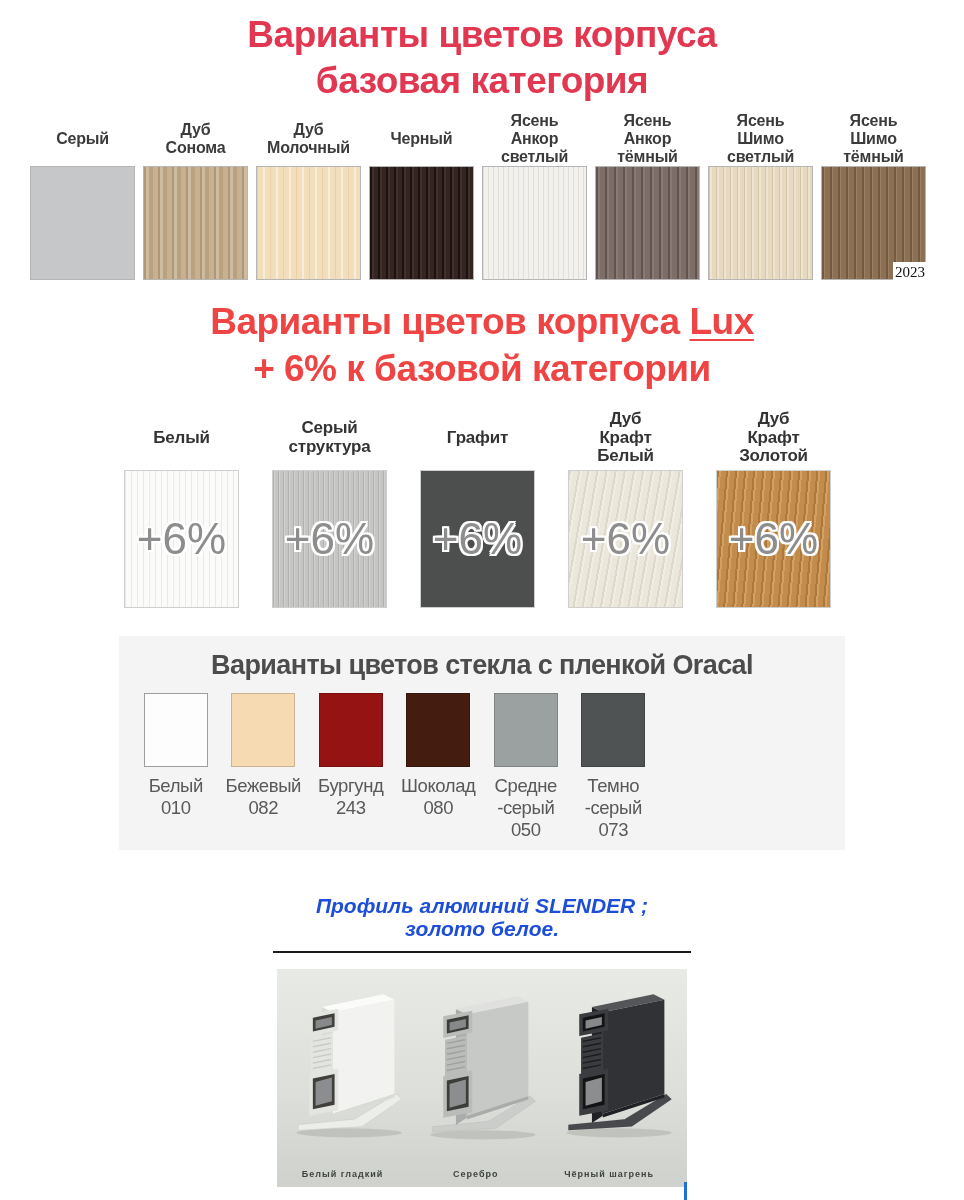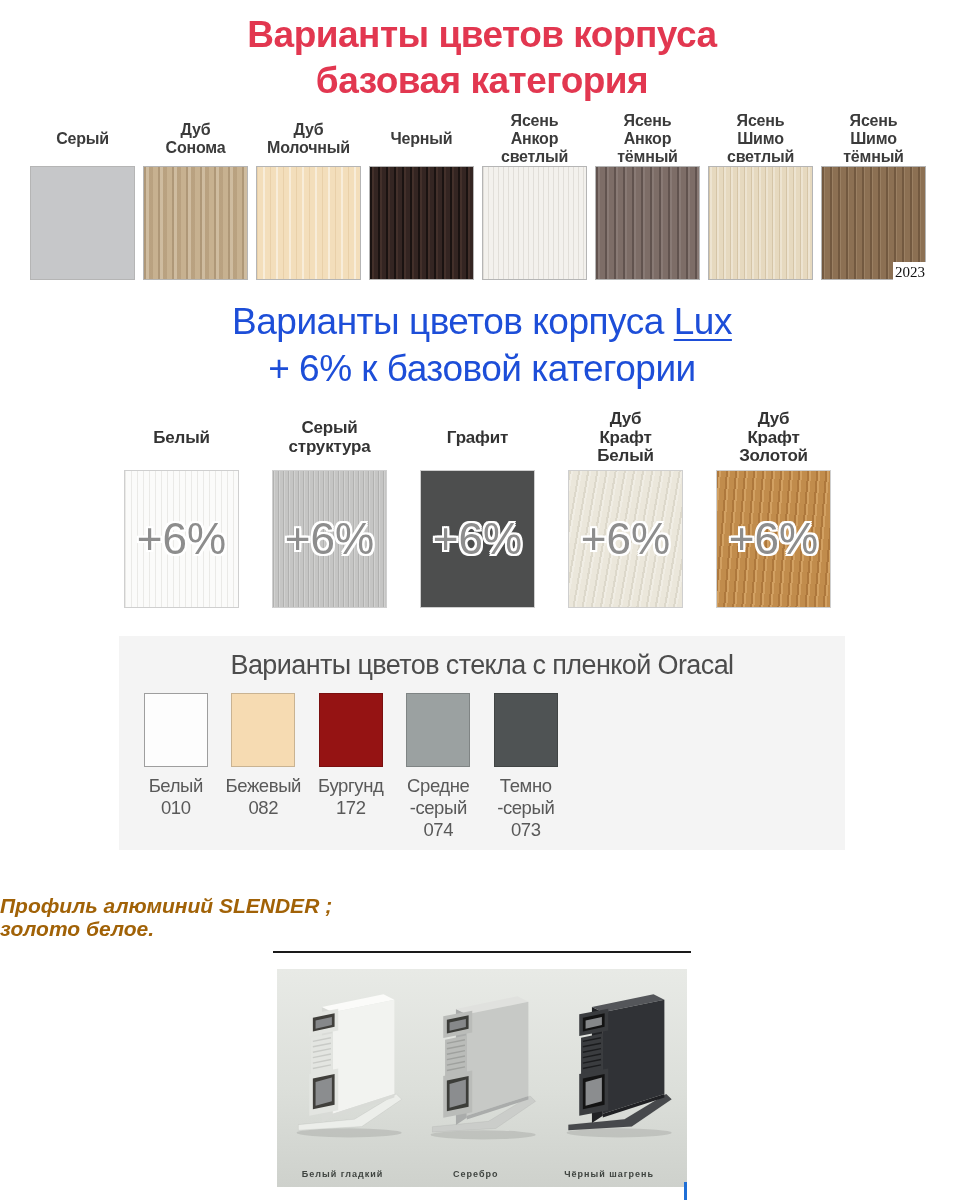--- a/index.html
+++ b/index.html
@@ -12,22 +12,22 @@
   .pre{white-space:pre-line;}
 
   
   .main-title{
     padding-top:12px;text-align:center;
     font-weight:700;font-size:37px;line-height:46px;letter-spacing:-0.5px;
     color:#e23750;
   }
   .title2{
     margin-top:18px;text-align:center;
-    font-weight:400;font-size:37px;line-height:47px;letter-spacing:-0.5px;
-    color:#1d4ed8;
+    font-weight:700;font-size:37px;line-height:47px;letter-spacing:-0.5px;
+    color:#ef4444;
   }
   .title2 .lux{ text-decoration:underline; text-decoration-thickness:2px; text-underline-offset:5px; margin-left:10px;}
 
   
   .base-row{
     margin:8px 0 0 30px;display:flex;gap:8px;width:904px;
   }
   .base-col{width:105px;display:flex;flex-direction:column;}
   .base-col .lbl{
     height:54px;display:flex;align-items:center;justify-content:center;text-align:center;
@@ -80,41 +80,41 @@
     background-image:repeating-linear-gradient(90deg, rgba(118,118,116,.25) 0 1px, rgba(255,255,255,.2) 1px 2px, rgba(0,0,0,0) 2px 5px);}
   .l-graphite{background:#4d4e4e;}
   .l-craftwhite{background-color:#ebe7db;
     background-image:repeating-linear-gradient(100deg, rgba(190,185,168,.32) 0 2px, rgba(255,255,255,.25) 2px 4px, rgba(0,0,0,0) 4px 9px);}
   .l-craftgold{background-color:#c18c4c;
     background-image:repeating-linear-gradient(95deg, rgba(150,95,40,.45) 0 2px, rgba(236,192,132,.4) 2px 4px, rgba(0,0,0,0) 4px 9px);}
 
   
   .oracal{margin:28px auto 0;width:726px;background:#f4f4f4;padding:14px 0 10px;}
   .oracal-title{
-    text-align:center;font-weight:400;font-size:27px;letter-spacing:-0.6px;color:#4c4c4c;
+    text-align:center;font-weight:700;font-size:27px;letter-spacing:-0.6px;color:#4c4c4c;
   }
   .oracal-row{margin:12px auto 0;width:700px;display:flex;}
   .oracal-col{width:87.5px;display:flex;flex-direction:column;align-items:center;}
   .oracal-sw{width:64px;height:74px;box-sizing:border-box;border:1px solid rgba(0,0,0,.18);}
   .o-white{background:#fdfdfd;border-color:#9e9e9e;}
   .o-beige{background:#f6dbb2;}
   .o-lbrown{background:#a9825b;}
   .o-burgundy{background:#951313;}
   .o-choco{background:#441c10;}
   .o-midgray{background:#9ba1a1;}
   .o-darkgray{background:#4f5354;}
   .o-black{background:#2d2f2e;}
   .oracal-col .lbl{
     margin-top:8px;text-align:center;font-size:18.5px;line-height:1.18;color:#595959;letter-spacing:-0.4px;
   }
 
   
   .profile-text{
-    margin-top:44px;
-    font-weight:700;font-style:italic;font-size:21px;line-height:23px;color:#a16207;
+    margin-top:44px;text-align:center;
+    font-weight:700;font-style:italic;font-size:21px;line-height:23px;color:#1d4ed8;
   }
   .profile-divider{width:418px;height:2px;background:#1a1a1a;margin:11px auto 0;}
 
   
   .photo{
     margin:16px auto 0;width:410px;height:218px;position:relative;
     background:linear-gradient(180deg,#e8eae6 0%, #dcdfda 55%, #ced1cc 100%);
   }
   .prof{position:absolute;top:18px;width:118px;height:154px;}
   .prof-white{left:14px; --pmain:#f2f3f0; --ptop:#fbfbf9; --pside:#d9dbd7; --pbase:#eceeea; --pclip:#e3e5e1; --phole:#403f3b; --prib:#c9cbc7;}
@@ -237,27 +237,32 @@
 010</div>
     </div>
     <div class="oracal-col">
       <div class="oracal-sw o-beige"></div>
       <div class="lbl pre">Бежевый
 082</div>
     </div>
     <div class="oracal-col">
       <div class="oracal-sw o-burgundy"></div>
       <div class="lbl pre">Бургунд
-172</div>
+243</div>
+    </div>
+    <div class="oracal-col">
+      <div class="oracal-sw o-choco"></div>
+      <div class="lbl pre">Шоколад
+080</div>
     </div>
     <div class="oracal-col">
       <div class="oracal-sw o-midgray"></div>
       <div class="lbl pre">Средне
 -серый
-074</div>
+050</div>
     </div>
     <div class="oracal-col">
       <div class="oracal-sw o-darkgray"></div>
       <div class="lbl pre">Темно
 -серый
 073</div>
     </div>
   </div>
 </div>
 

